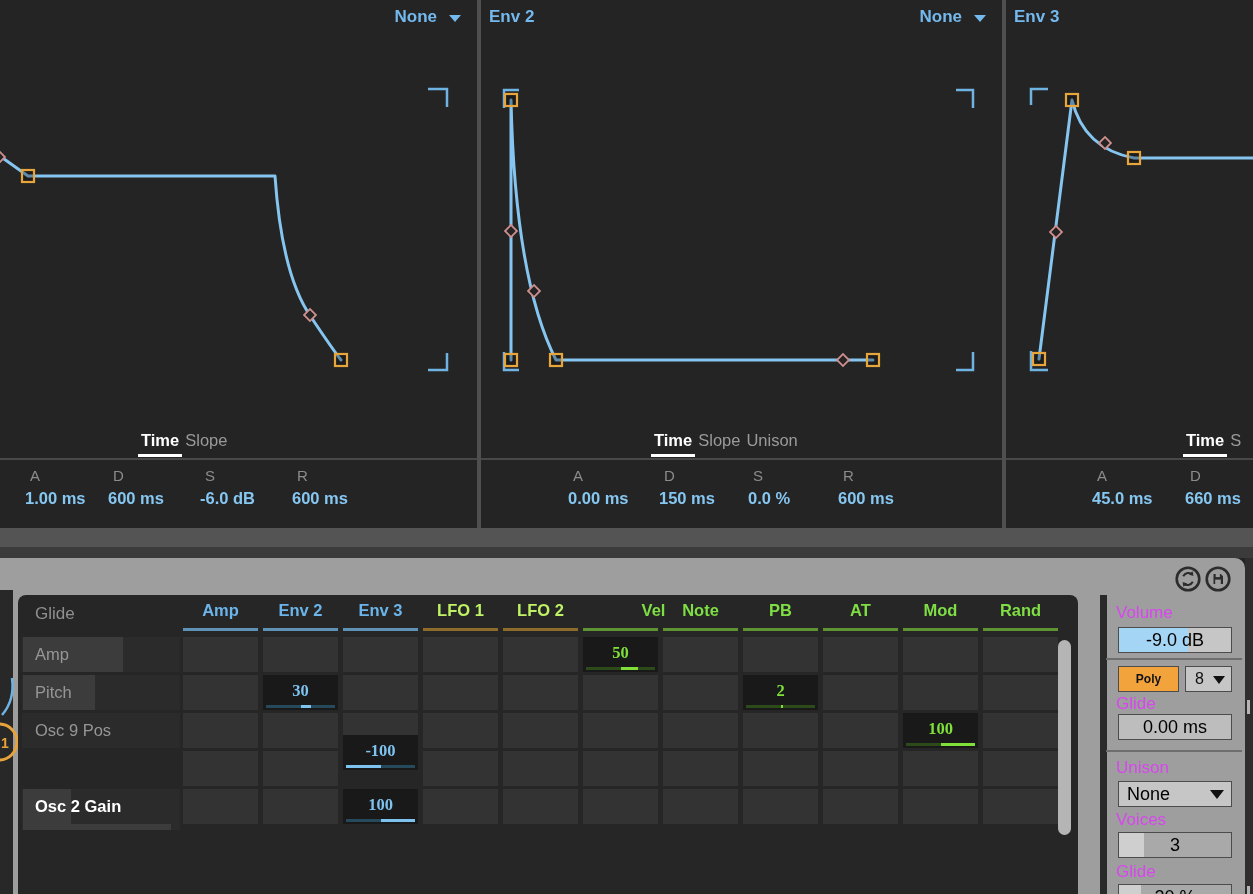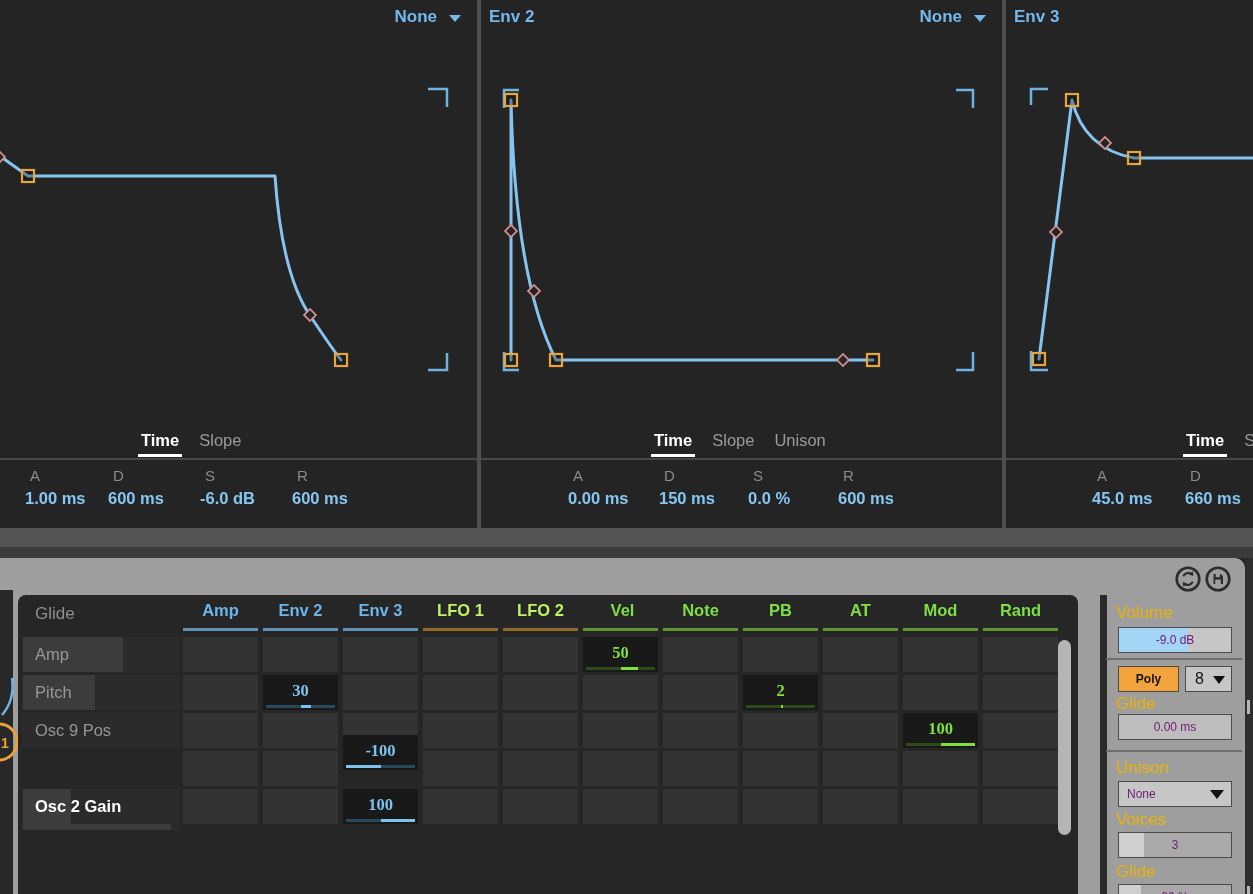--- a/index.html
+++ b/index.html
@@ -8,21 +8,21 @@
   
   .env-section{position:absolute;left:0;top:0;width:1253px;height:528px;background:#242424;}
   .vdiv{position:absolute;top:0;width:4px;height:528px;background:#4f4f4f;}
   .env-panel{position:absolute;top:0;height:528px;overflow:hidden;}
   .env-title{position:absolute;left:8px;top:7px;font-size:17px;font-weight:bold;color:#74b9ee;}
   .route{position:absolute;right:16px;top:7px;display:flex;align-items:center;gap:12px;}
   .route-label{font-size:17px;font-weight:bold;color:#74b9ee;}
   .tri-blue{width:0;height:0;border-left:6px solid transparent;border-right:6px solid transparent;border-top:7px solid #74b9ee;margin-top:3px;}
   .graph-svg{position:absolute;left:0;top:0;}
   .tabline{position:absolute;left:0;right:0;top:458px;height:2px;background:#484848;}
-  .tabrow{position:absolute;top:431px;display:flex;gap:14px;align-items:flex-start;}
+  .tabrow{position:absolute;top:431px;display:flex;align-items:flex-start;}
   .tab{font-size:16.5px;color:#9a9a9a;padding:0 3px 7px 3px;}
   .tab.active{color:#ffffff;font-weight:bold;border-bottom:3px solid #fff;padding-bottom:4px;}
   .params{position:absolute;left:0;top:467px;width:100%;height:60px;}
   .param{position:absolute;top:0;}
   .p-label{font-size:15px;color:#8c8c8c;padding-left:5px;}
   .p-value{font-size:16.5px;font-weight:bold;color:#86c7f2;margin-top:5px;white-space:nowrap;}
   
   .stripA{position:absolute;left:0;top:528px;width:1253px;height:19px;background:#545454;}
   .stripB{position:absolute;left:0;top:547px;width:1253px;height:11px;background:#3b3b3b;}
   
@@ -45,23 +45,23 @@
   .lbl-text{position:absolute;left:13px;top:0;line-height:35px;font-size:16.5px;color:#969696;white-space:nowrap;}
   .lbl-text.sel{color:#ffffff;font-weight:bold;}
   .v-num{display:block;text-align:center;line-height:31px;font-size:16.5px;font-weight:bold;font-family:Liberation Serif, serif;}
   .v-num.blue{color:#7ec3ef;} .v-num.green{color:#7fe03a;}
   .v-bar{position:absolute;left:3px;right:3px;bottom:2px;height:3.5px;}
   .v-bar.blue{background:#27495c;} .v-bar.green{background:#2c4a1a;}
   .v-fill{position:absolute;top:0;height:3.5px;}
   .v-fill.blue{background:#7ec3ef;} .v-fill.green{background:#7fe03a;}
   .mx-scroll{position:absolute;left:1040px;top:45px;width:13px;height:195px;background:#b5b5b5;border-radius:7px;}
   
-  .gp-label{position:absolute;font-size:17px;color:#eab308;}
+  .gp-label{position:absolute;font-size:17px;color:#d946ef;}
   .gp-box{position:absolute;left:1118px;width:112px;height:24px;border:1.5px solid #4c4c4c;background:#c6c6c6;overflow:hidden;}
-  .gp-box .txt{position:relative;display:block;text-align:center;line-height:24px;font-size:12px;color:#701a75;}
+  .gp-box .txt{position:relative;display:block;text-align:center;line-height:24px;font-size:18px;color:#000000;}
   .fillbar{position:absolute;left:0;top:0;bottom:0;}
   .gp-div{position:absolute;left:1106px;width:136px;height:2px;background:#6e6e6e;}
   .poly-btn{position:absolute;left:1118px;top:666px;width:59px;height:24px;border:1.5px solid #4c4c4c;background:#f2a33c;text-align:center;line-height:24px;font-size:12px;font-weight:600;color:#111;}
   .poly-dd{position:absolute;left:1185px;top:666px;width:45px;height:24px;border:1.5px solid #4c4c4c;background:#c6c6c6;}
   .poly-dd .txt{position:absolute;left:9px;line-height:24px;font-size:16px;color:#111;}
   .tri-blk{position:absolute;width:0;height:0;border-left:6px solid transparent;border-right:6px solid transparent;border-top:8px solid #111;}
 </style>
 </head>
 <body>
 
@@ -220,21 +220,21 @@
         <div class="mxh g-blue" style="left: 165px;">Amp</div>
         <div class="mxu u-blue" style="left: 165px;"></div>
         <div class="mxh g-blue" style="left: 245px;">Env 2</div>
         <div class="mxu u-blue" style="left: 245px;"></div>
         <div class="mxh g-blue" style="left: 325px;">Env 3</div>
         <div class="mxu u-blue" style="left: 325px;"></div>
         <div class="mxh g-orange" style="left: 405px;">LFO 1</div>
         <div class="mxu u-orange" style="left: 405px;"></div>
         <div class="mxh g-orange" style="left: 485px;">LFO 2</div>
         <div class="mxu u-orange" style="left: 485px;"></div>
-        <div class="mxh g-green" style="left: 567px;">Vel</div>
+        <div class="mxh g-green" style="left: 598px;">Vel</div>
         <div class="mxu u-green" style="left: 565px;"></div>
         <div class="mxh g-green" style="left: 645px;">Note</div>
         <div class="mxu u-green" style="left: 645px;"></div>
         <div class="mxh g-green" style="left: 725px;">PB</div>
         <div class="mxu u-green" style="left: 725px;"></div>
         <div class="mxh g-green" style="left: 805px;">AT</div>
         <div class="mxu u-green" style="left: 805px;"></div>
         <div class="mxh g-green" style="left: 885px;">Mod</div>
         <div class="mxu u-green" style="left: 885px;"></div>
         <div class="mxh g-green" style="left: 965px;">Rand</div>

